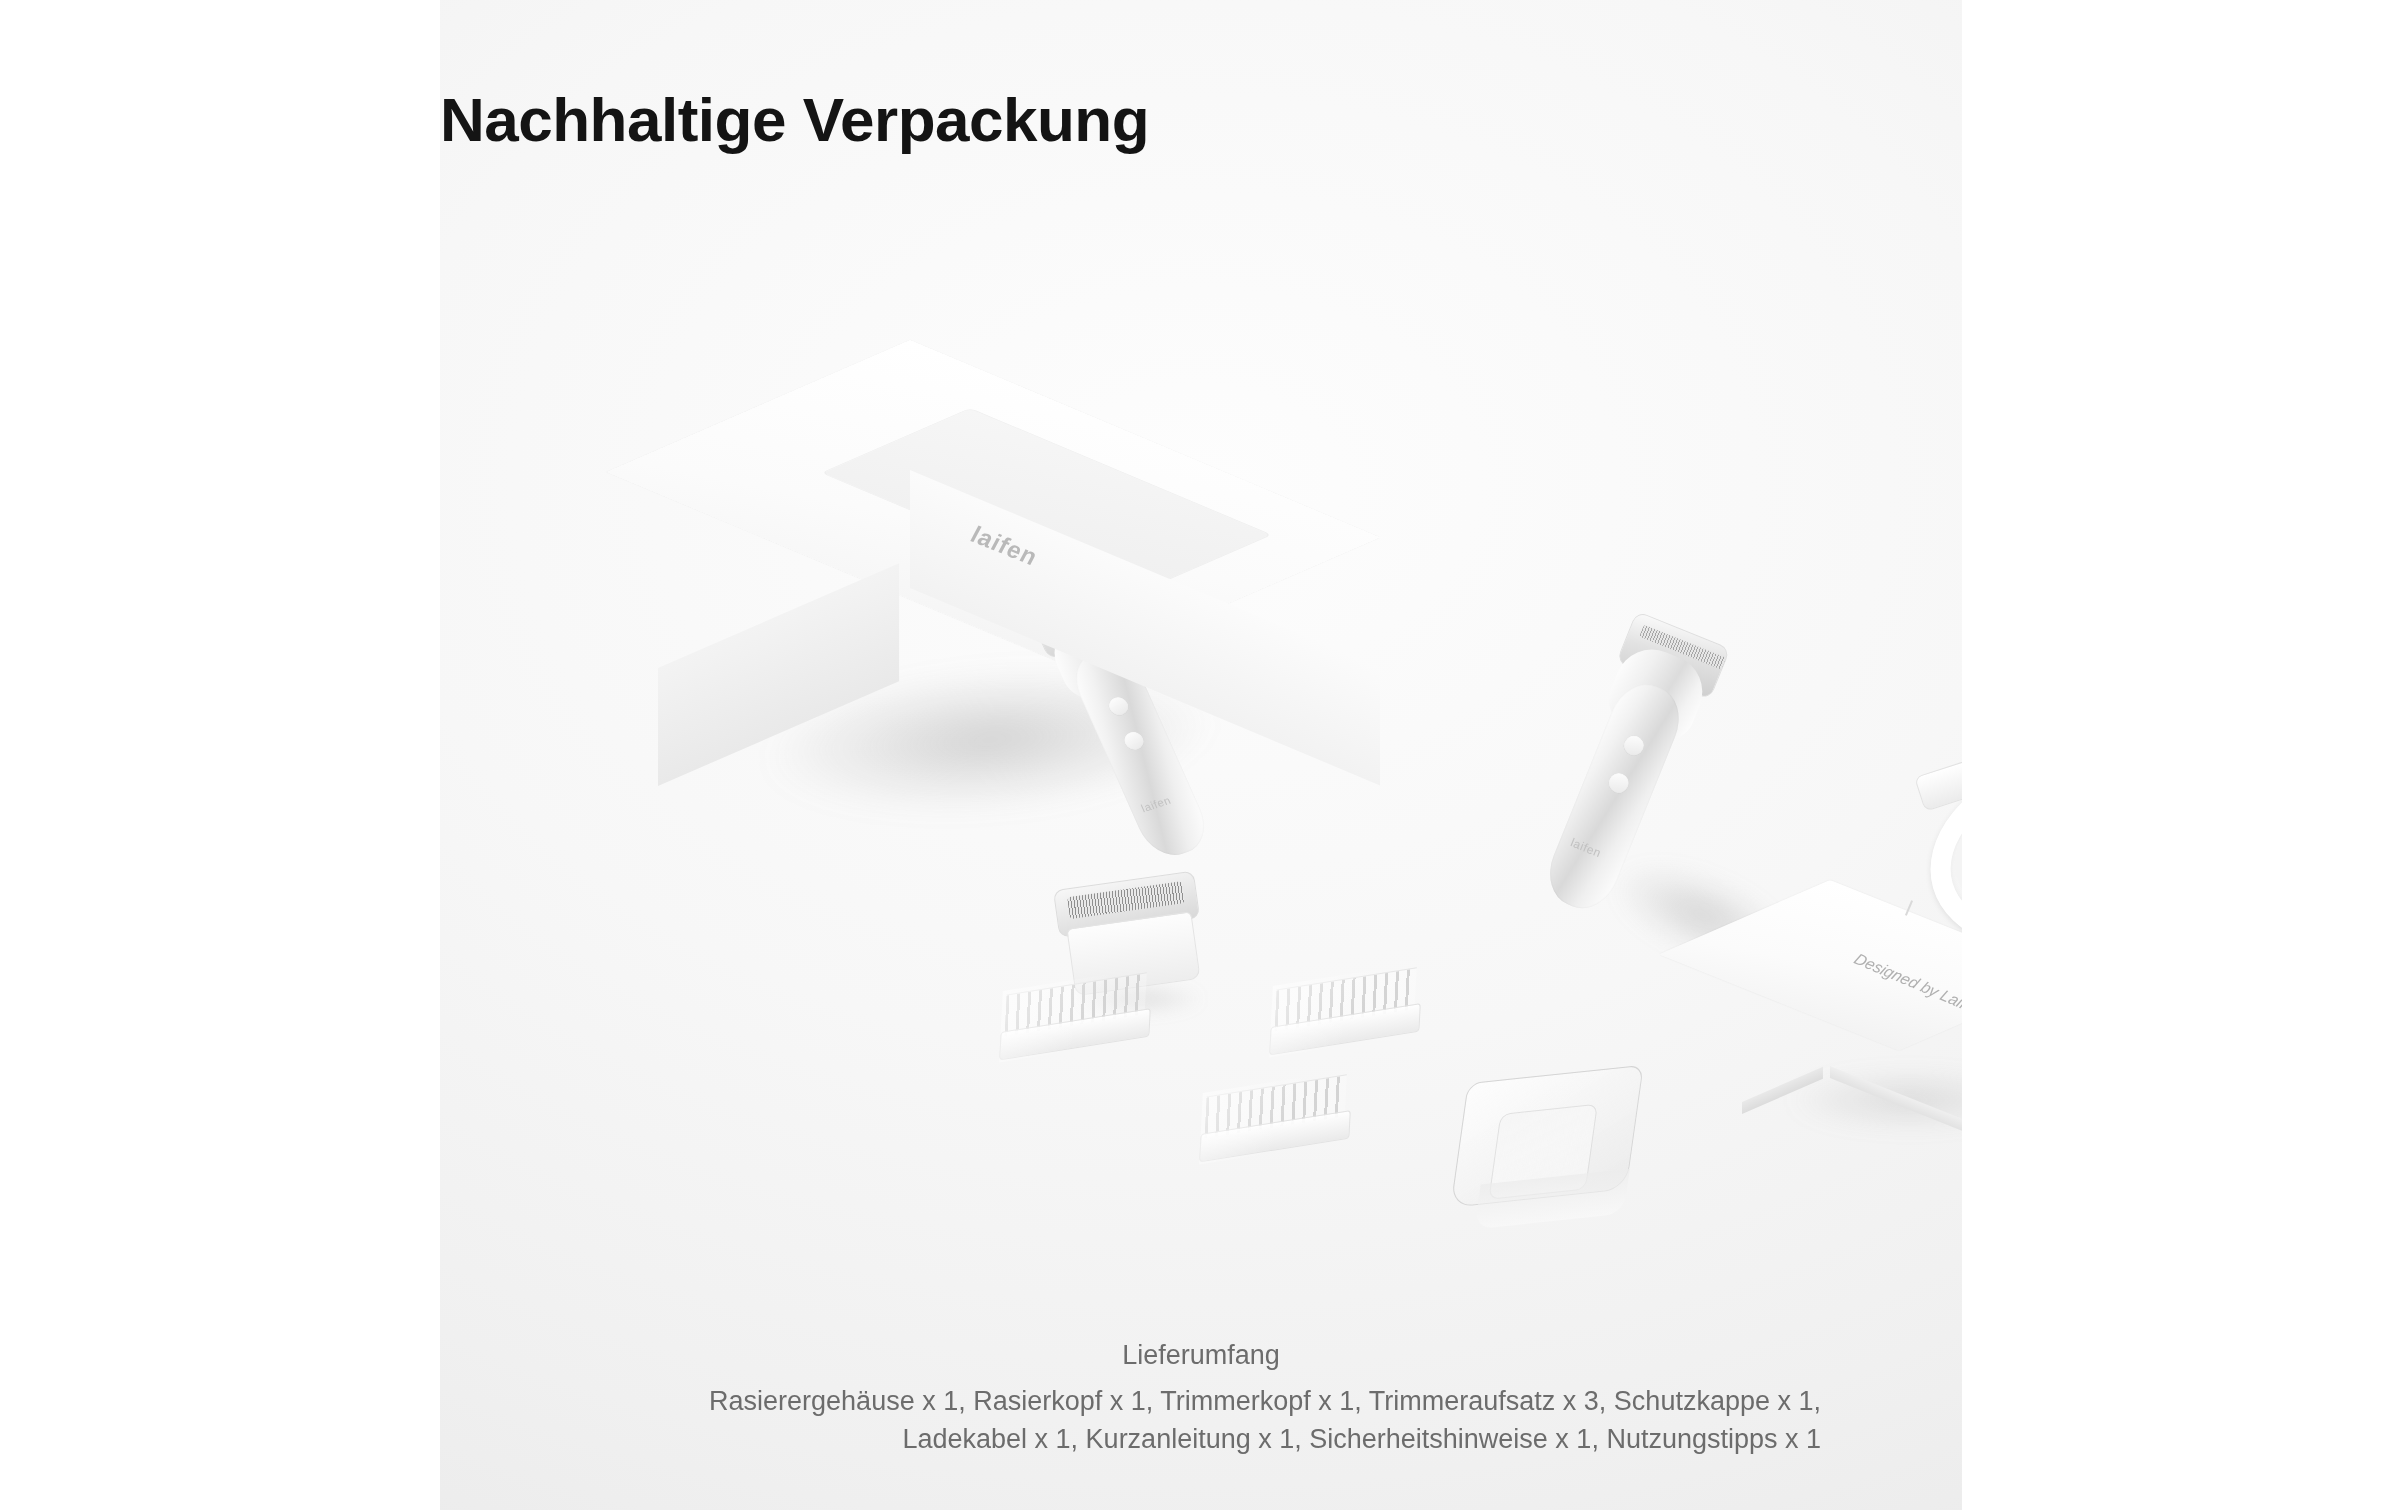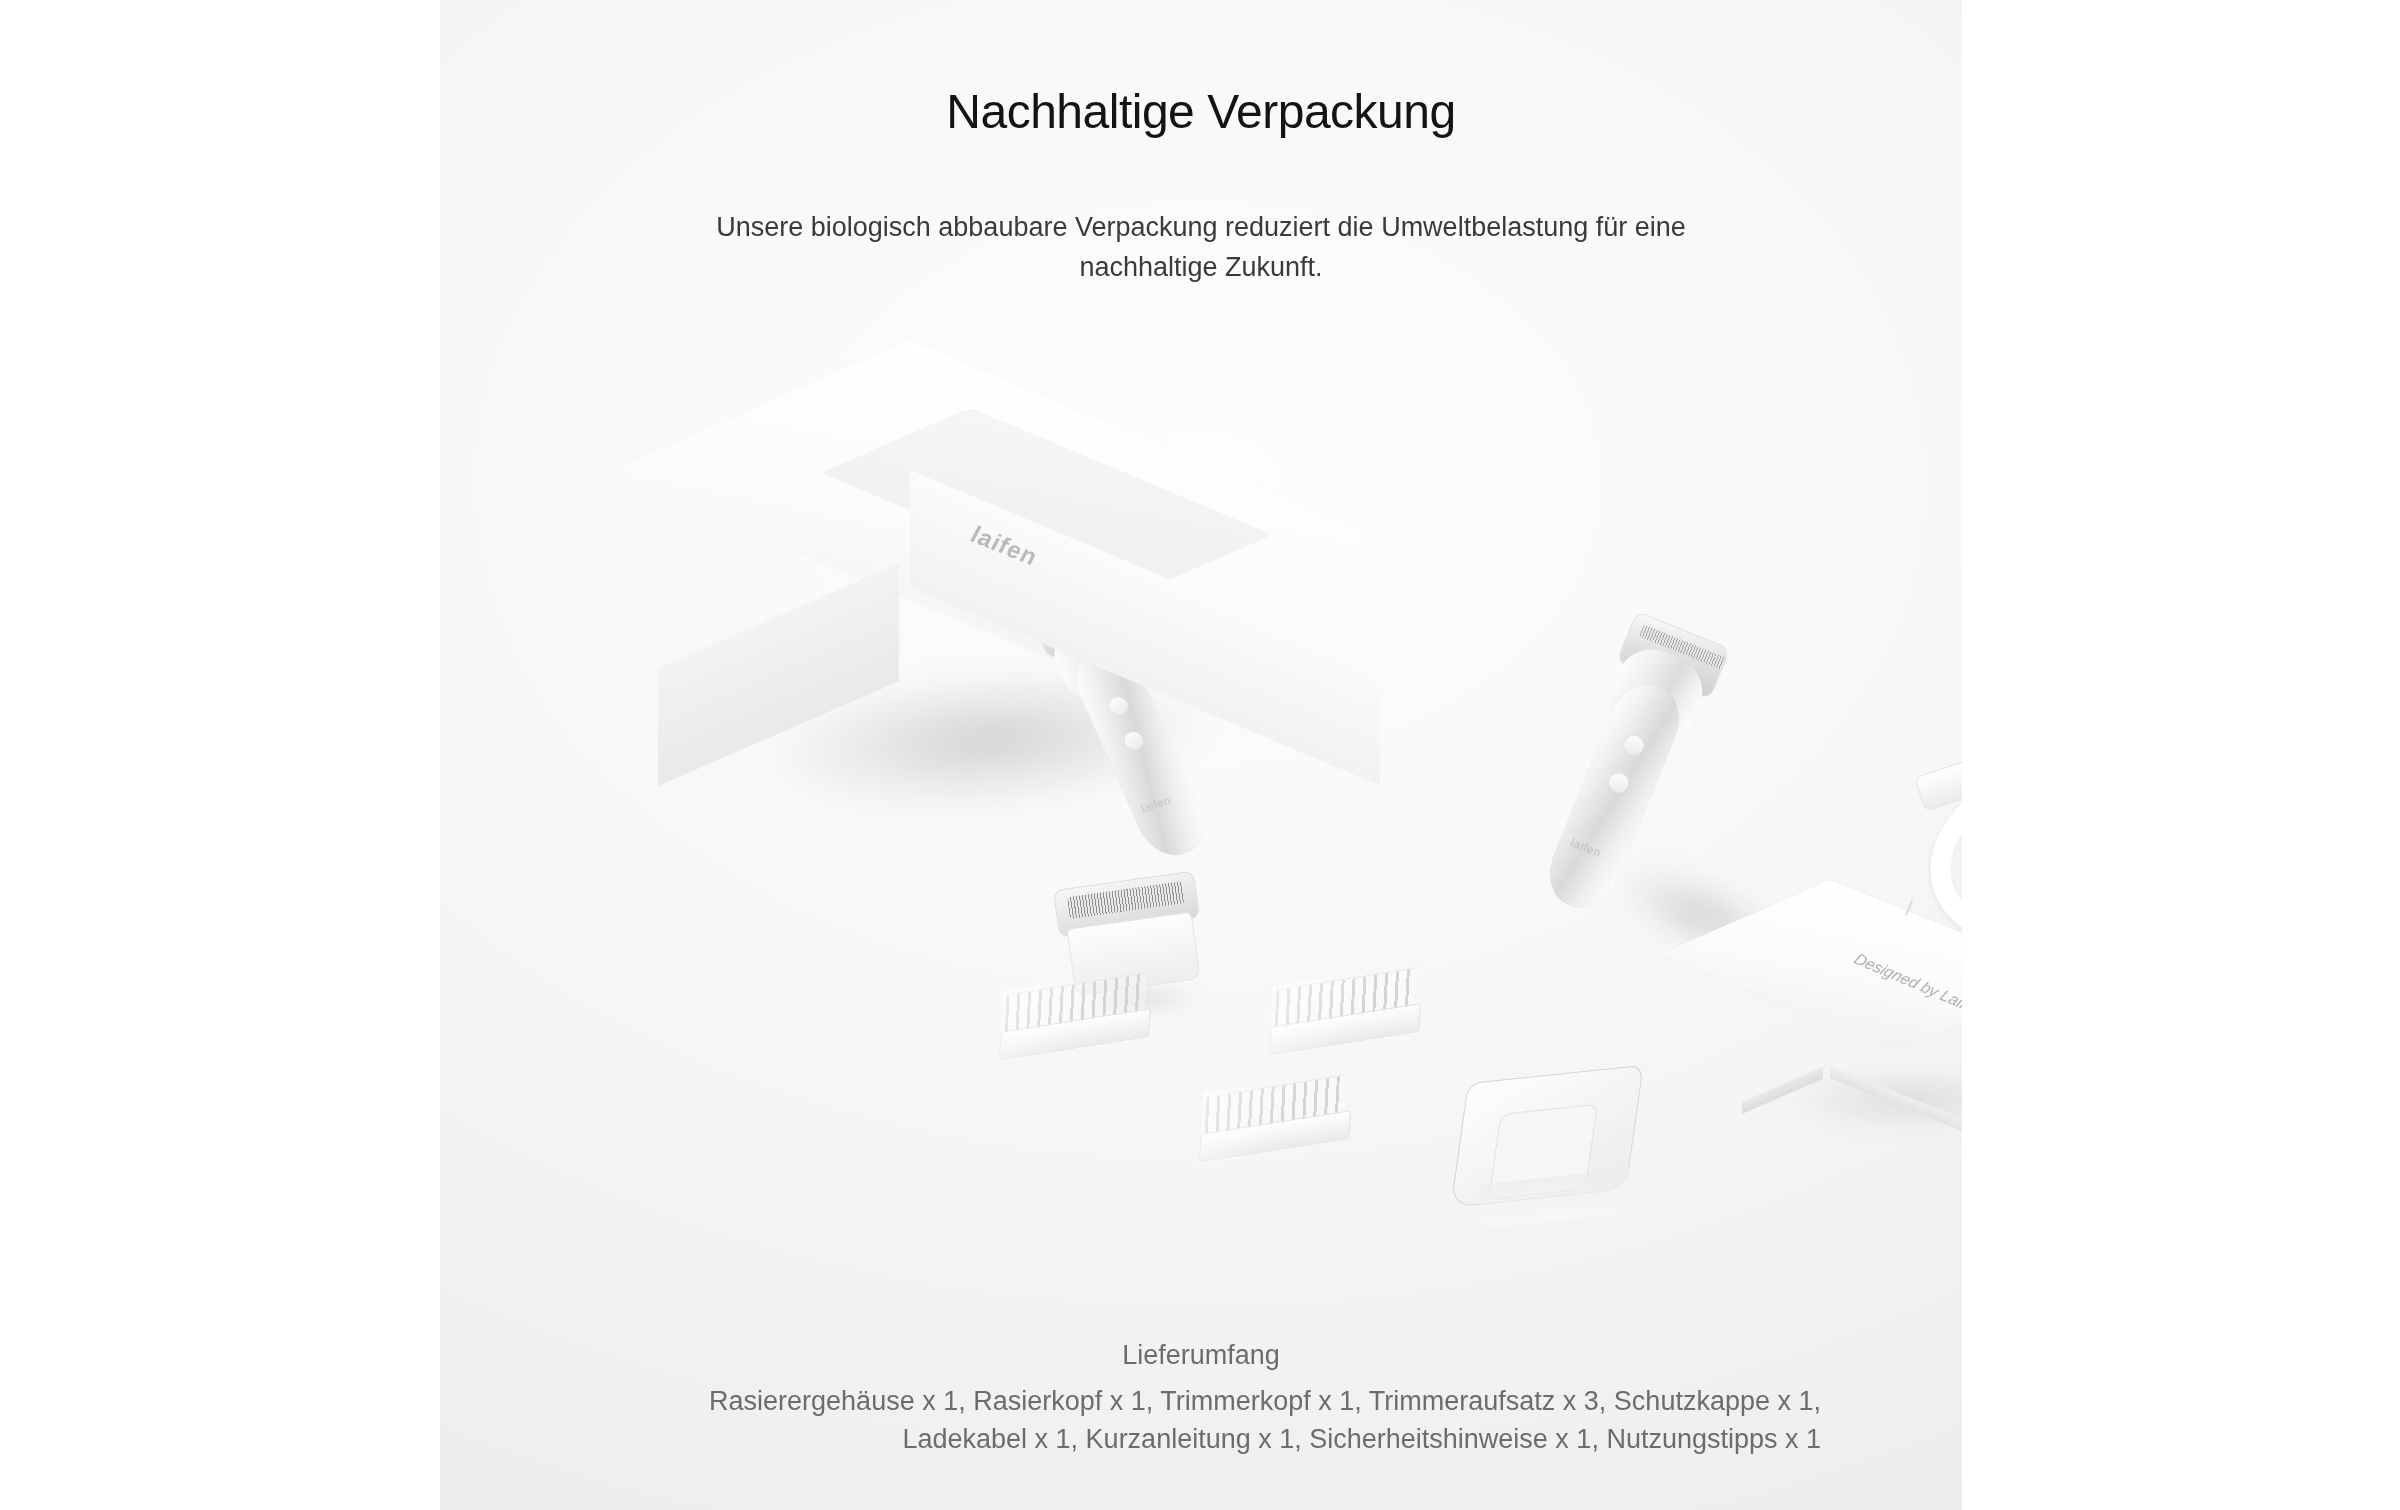--- a/index.html
+++ b/index.html
@@ -32,23 +32,22 @@
       radial-gradient(120% 85% at 50% 32%, #fdfdfd 0%, #f7f7f7 45%, #f0f0f0 78%, #eaeaea 100%);
     overflow: hidden;
   }
 
   
   .headline {
     position: absolute;
     left: 0;
     top: 86px;
     width: 1522px;
-    text-align: center;
-    font-size: 48px;
-    font-weight: normal;
+    font-size: 62px;
+    font-weight: bold;
     letter-spacing: -0.5px;
     color: #141414;
     line-height: 1.1;
   }
   .subhead {
     position: absolute;
     left: 261px;
     top: 208px;
     width: 1000px;
     text-align: center;
@@ -319,21 +318,20 @@
   }
 </style>
 </head>
 <body>
 
 <div id="page">
 
   <div id="panel">
 
     <div class="headline">Nachhaltige Verpackung</div>
-    <div class="subhead">Unsere biologisch abbaubare Verpackung reduziert die Umweltbelastung für eine nachhaltige Zukunft.</div>
 
     <div id="scene">
 
       <div class="box-wrap">
         <div class="box-shadow"></div>
         <div class="box-top"></div>
         <div class="box-inset"></div>
 
         <div class="shaver" id="shaver-in-box">
           <div class="head">

